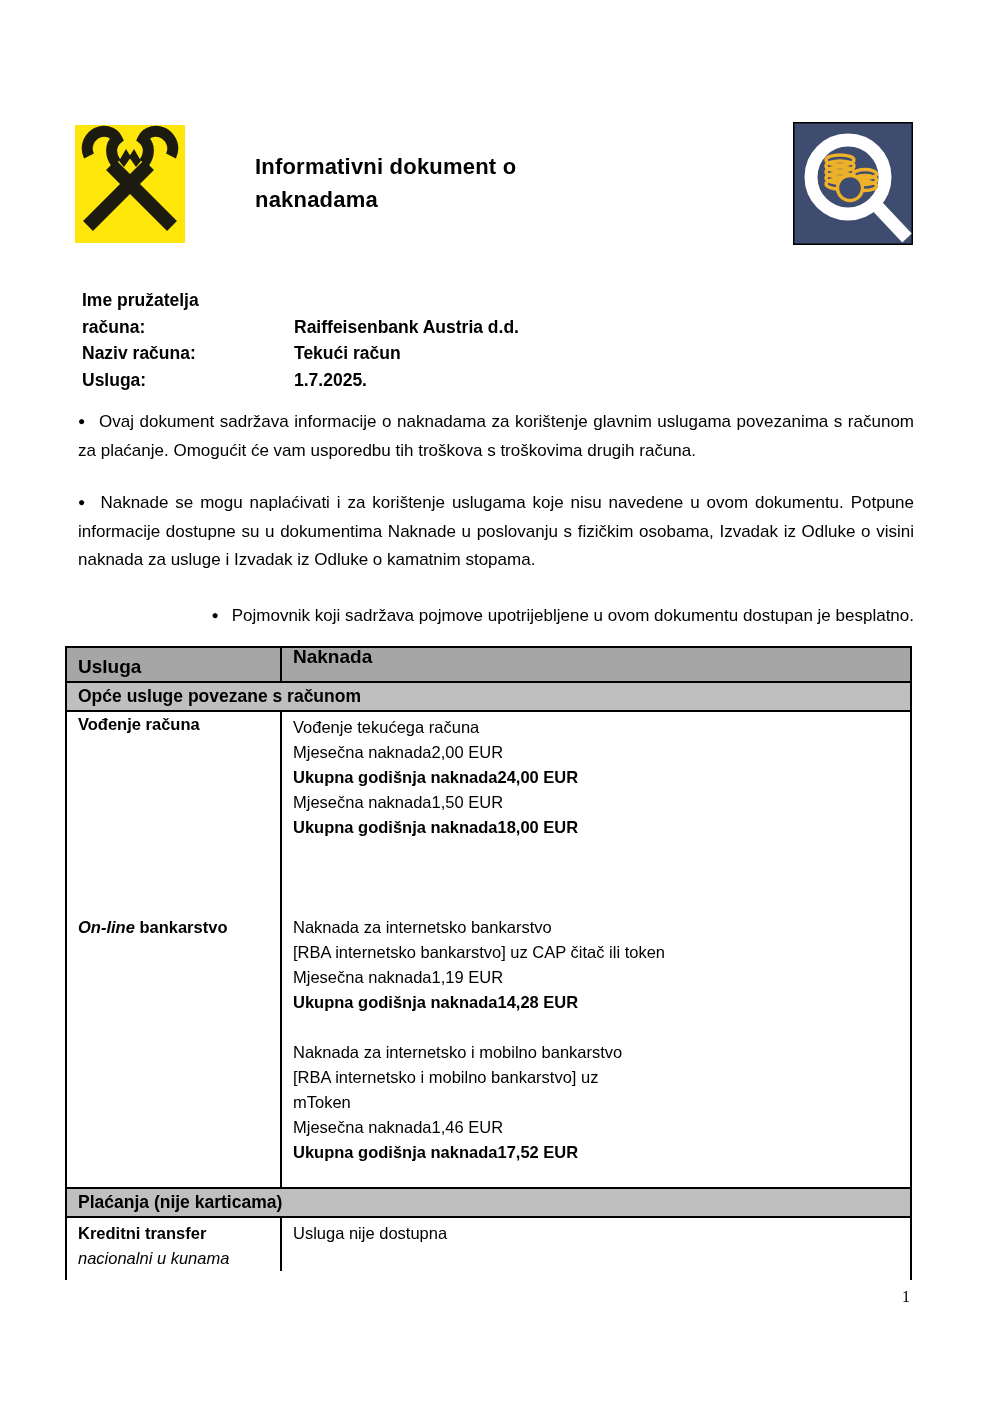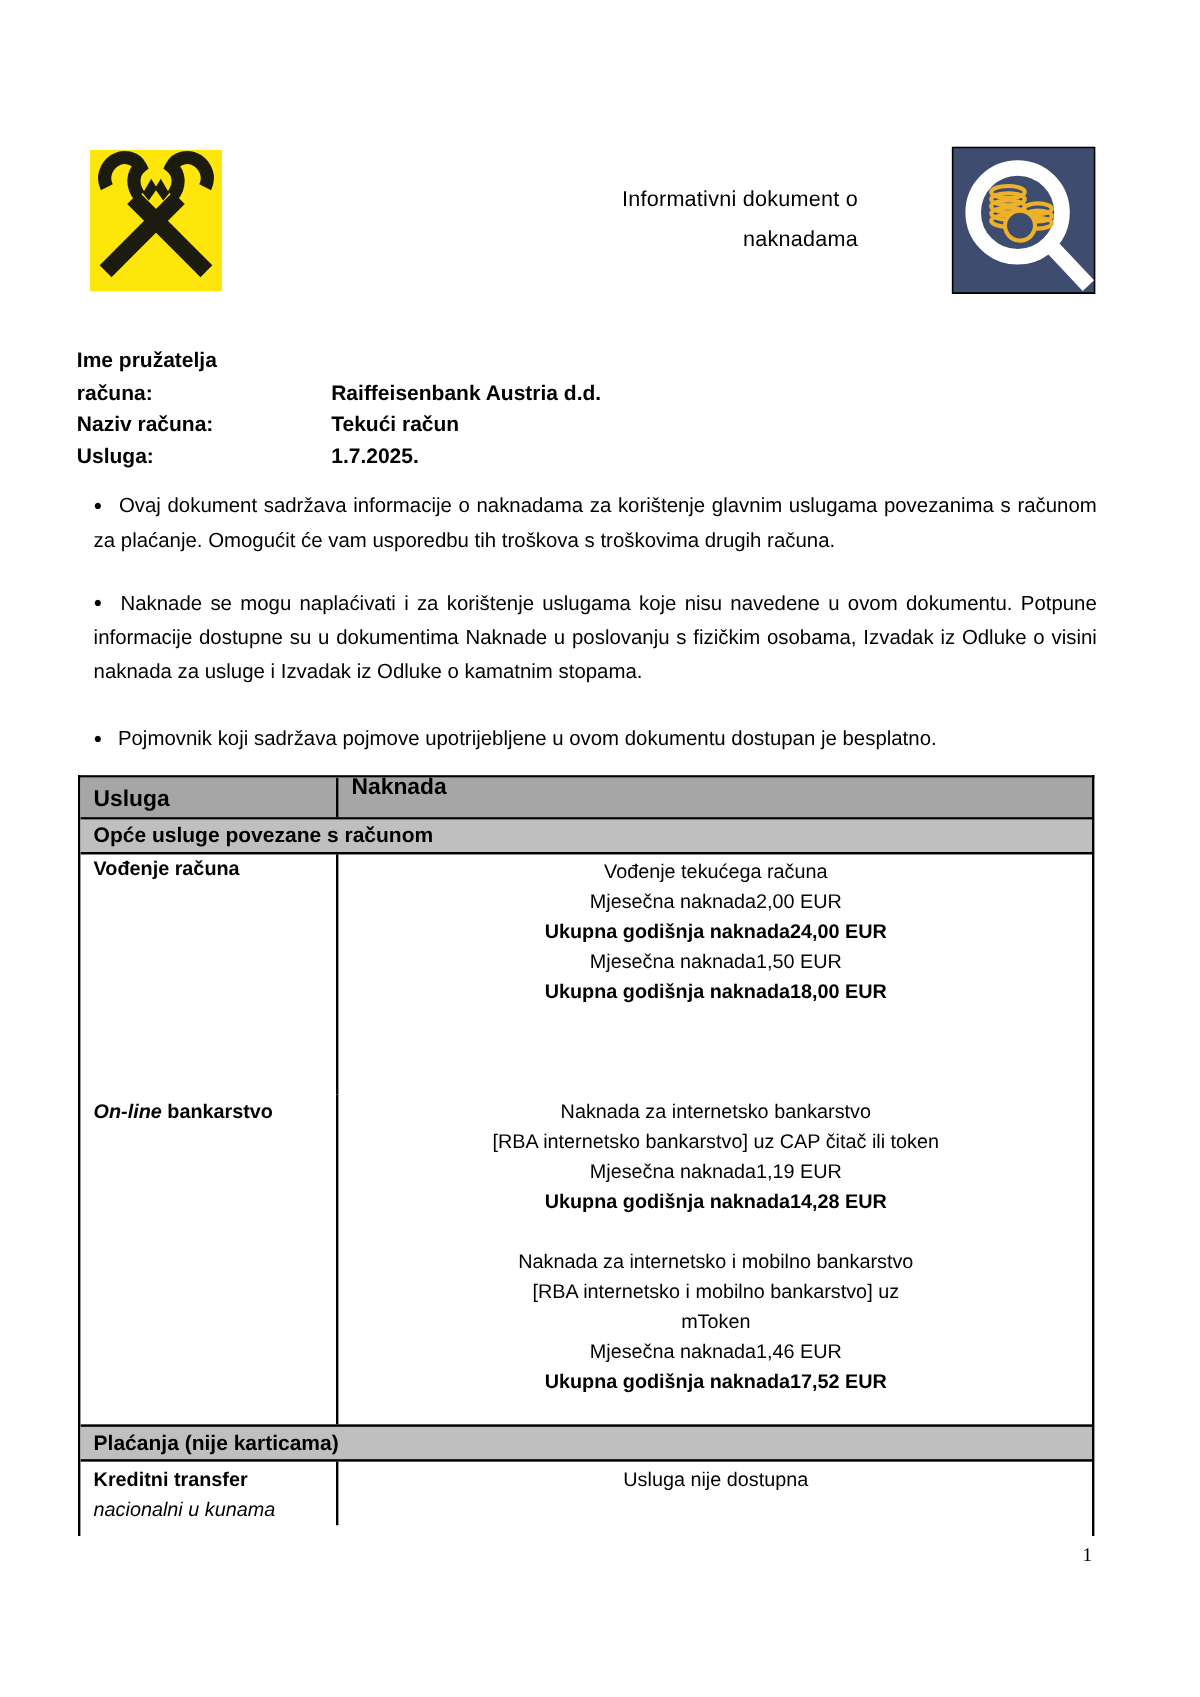--- a/index.html
+++ b/index.html
@@ -8,35 +8,35 @@
     position:relative; width:1000px; height:1414px; background:#ffffff;
     font-family:"Liberation Sans", sans-serif; color:#000; overflow:hidden;
     margin:0 auto;
   }
 
   
   .logo-box { position:absolute; left:75px; top:125px; width:110px; height:118px; }
   .search-box { position:absolute; left:793px; top:122px; width:120px; height:123px; }
   .doc-title {
     position:absolute; left:255px; top:150px; width:460px;
-    text-align:right; font-weight:normal; font-size:18px; line-height:33px;
+    text-align:left; font-weight:bold; font-size:22px; line-height:33px;
     letter-spacing:0.2px;
   }
 
   
-  .info { position:absolute; left:64px; top:287px; width:700px;
+  .info { position:absolute; left:82px; top:287px; width:700px;
           font-size:17.5px; font-weight:bold; line-height:26.5px; }
   .info-row { display:flex; }
   .info-label { width:212px; flex:0 0 212px; }
 
   
   .bullets { position:absolute; left:78px; top:407px; width:836px;
              font-size:17px; line-height:28.6px; }
   .bullet-p { margin:0 0 23px 0; text-align:justify; }
-  .bullet-p.no-justify { text-align:left; margin-top:26px; }
+  .bullet-p.no-justify { text-align:right; margin-top:26px; }
   .bullet-glyph { font-size:12px; padding-right:13px; vertical-align:2px; }
 
   
   .ftable {
     position:absolute; left:65px; top:646px; width:847px; height:634px;
     border:2px solid #000; border-bottom:none; overflow:hidden;
     font-size:16.5px; background:#fff;
   }
   .trow { display:flex; }
   .tcell-l { width:215px; flex:0 0 215px; border-right:2px solid #000;
@@ -45,21 +45,21 @@
   .thead { background:#a6a6a6; border-bottom:2px solid #000; height:35px;
            font-size:19px; font-weight:bold; }
   .thead .tcell-l { display:flex; align-items:center; padding-top:4px; }
   .thead .tcell-r { display:flex; align-items:center; padding:0 0 16px 11px; }
   .tsection { background:#bfbfbf; border-bottom:2px solid #000;
               font-weight:bold; font-size:17.5px; height:29px; line-height:27px;
               padding-left:11px; }
   .tsection.top-border { border-top:2px solid #000; height:31px; }
   .row-vodjenje { height:200px; }
   .row-online { height:275px; }
-  .tline { display:flex; justify-content:center; line-height:25px;
+  .tline { display:flex; justify-content:flex-start; line-height:25px;
            padding:0 10px 0 11px; }
   .tline .val { white-space:nowrap; }
   .tline.b { font-weight:bold; }
   .gap { margin-top:25px; }
   .it { font-style:italic; }
   .svc-sub { font-weight:normal; font-style:italic; line-height:25px; }
   .svc-main { line-height:25px; }
 
   .pagenum { position:absolute; left:65px; top:1288px; width:845px;
              text-align:right; font-size:16px; font-family:"Liberation Serif", serif; }

